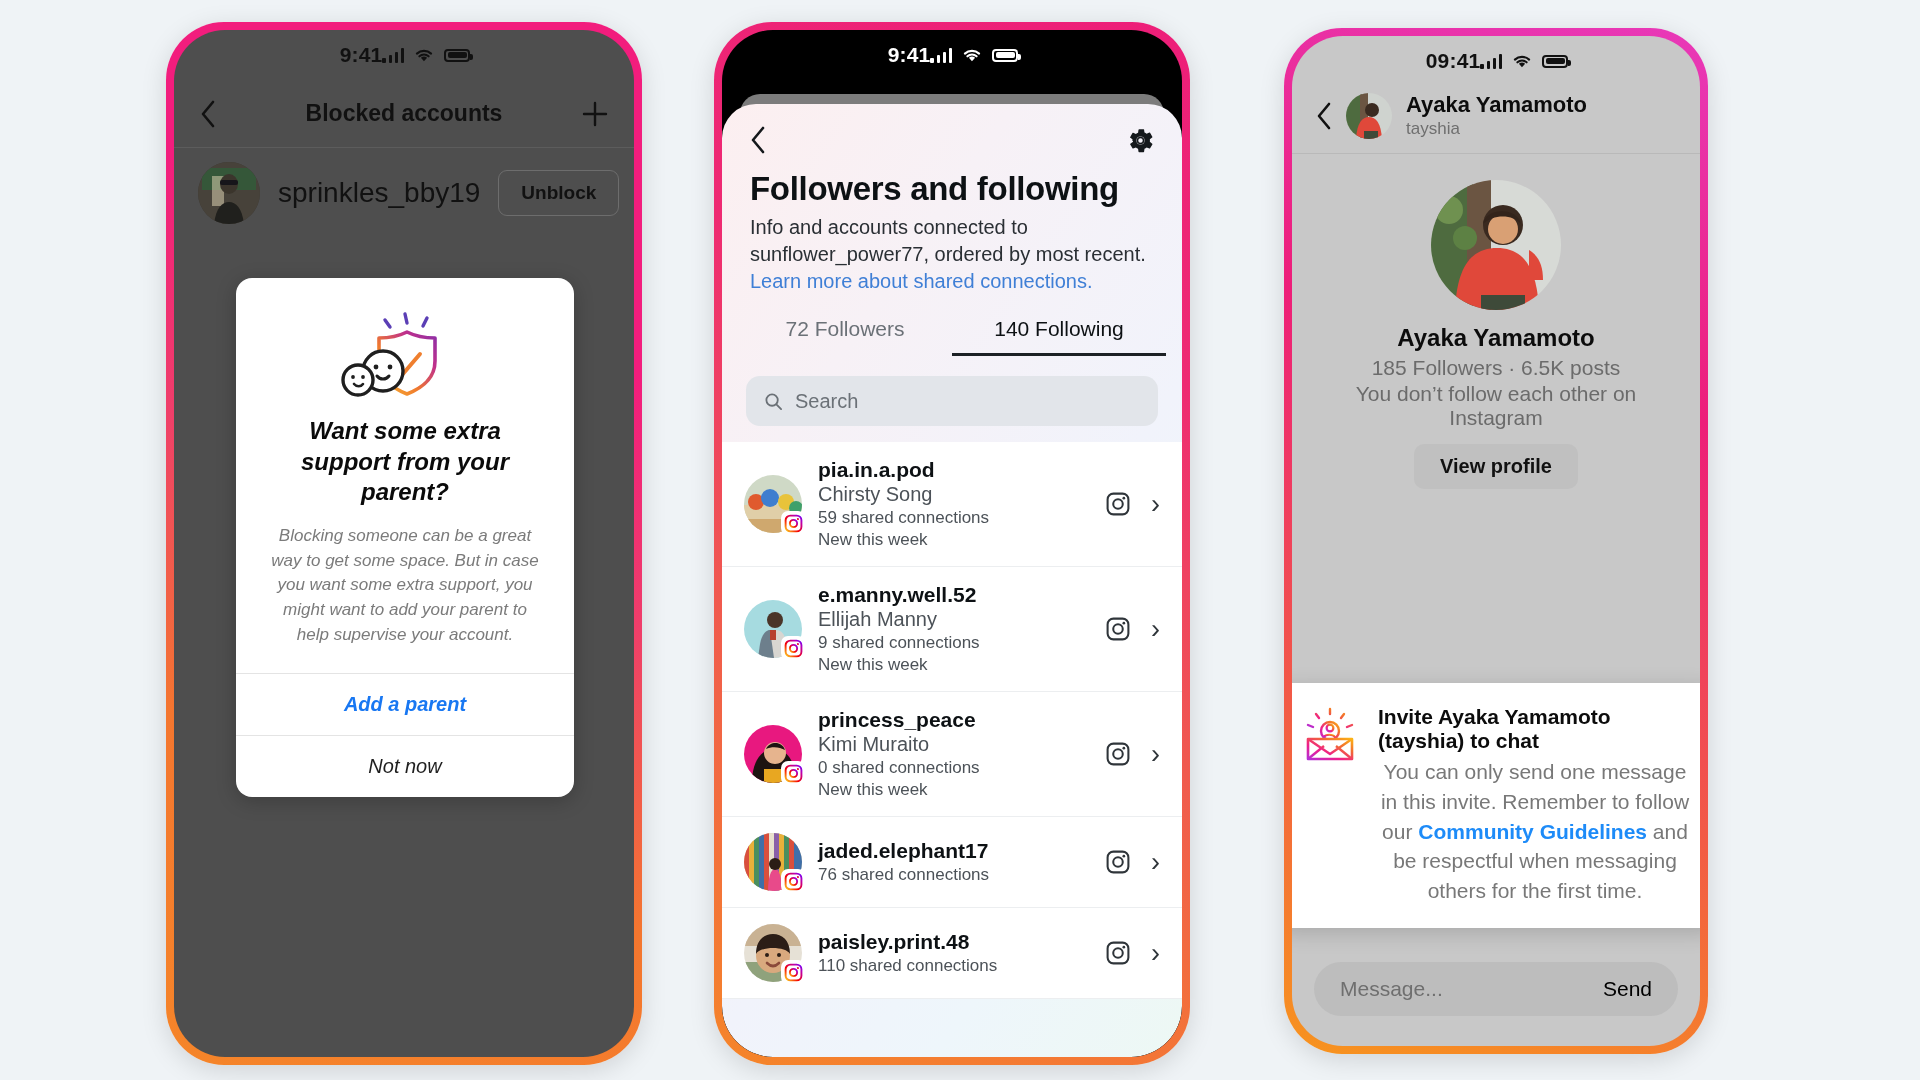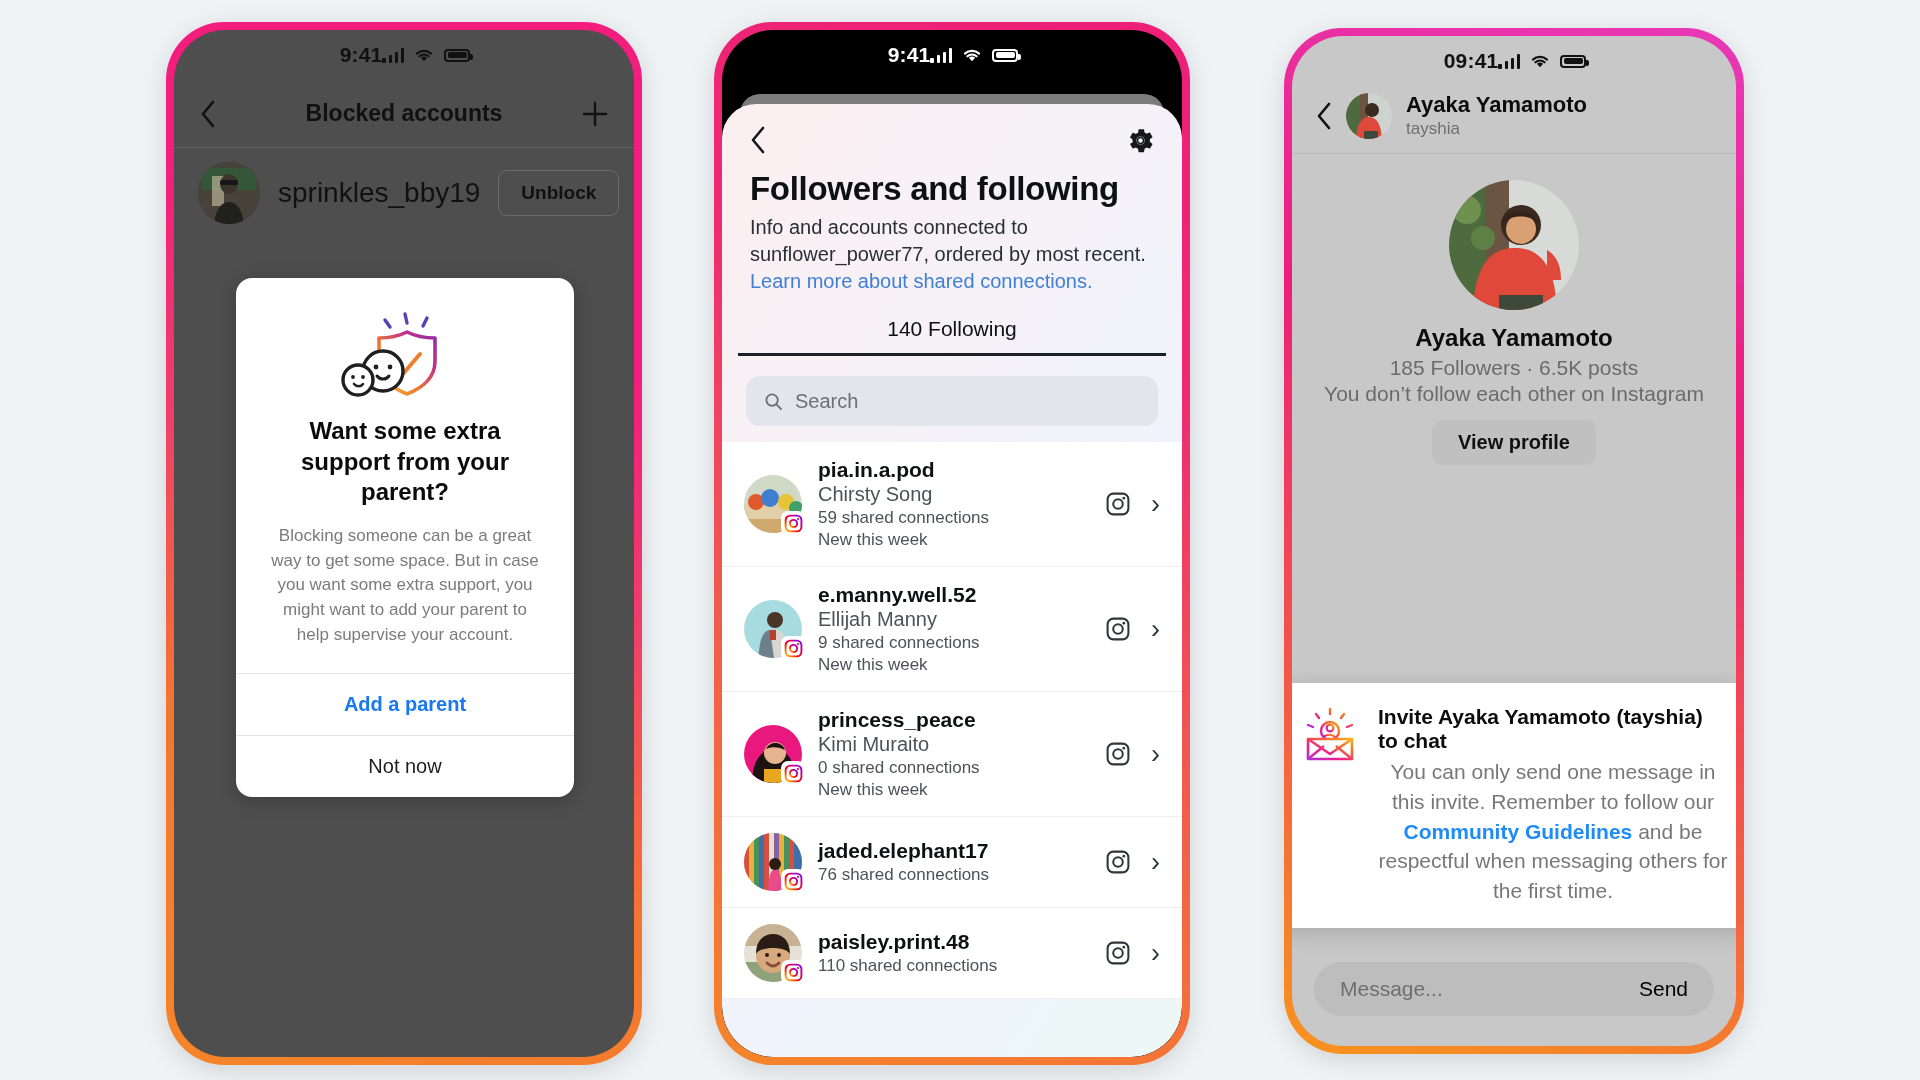--- a/index.html
+++ b/index.html
@@ -23,21 +23,21 @@
     border-radius: 51px;
     overflow: hidden;
     position: relative;
   }
   #phone1 { left: 166px; top: 22px; width: 476px; height: 1043px;
     background: linear-gradient(205deg,#f21d7d 0%,#f21d7d 28%,#ef3e6a 48%,#f4762f 72%,#f58529 100%); }
   #phone1 .phone-screen { background: #4e4e4e; }
   #phone2 { left: 714px; top: 22px; width: 476px; height: 1043px;
     background: linear-gradient(200deg,#ed1e79 0%,#ee2a72 30%,#f05a4e 62%,#f58529 100%); }
   #phone2 .phone-screen { background: #000; }
-  #phone3 { left: 1284px; top: 28px; width: 460px; height: 1026px;
+  #phone3 { left: 1284px; top: 28px; width: 424px; height: 1026px;
     background: linear-gradient(198deg,#e839b9 0%,#ed1e79 34%,#f25b45 70%,#f7941e 100%); }
   #phone3 .phone-screen { background: #c8c8c8; }
 
   
   .statusbar {
     height: 50px; display: flex; align-items: center;
     justify-content: center; padding: 0 30px 0 32px;
     font-size: 21px; font-weight: bold; letter-spacing: .2px;
   }
   .sb-right { display: flex; align-items: center; gap: 9px; }
@@ -62,21 +62,21 @@
   .p1-row { display:flex; align-items:center; padding: 14px 24px; gap: 18px; }
   .p1-avatar { width: 62px; height: 62px; border-radius: 50%; overflow:hidden;
     flex:none; position:relative; background:#3d3b36; }
   .p1-user { font-size: 28px; font-weight: 500; color: #111; flex: 1; }
   .unblock-btn { border: 1px solid #6d6d6d; border-radius: 9px;
     padding: 11px 22px; font-size: 19px; font-weight: bold; color:#111;
     background: transparent; font-family: inherit; cursor: pointer; }
 
   .modal { position:absolute; left: 62px; top: 248px; width: 338px;
     background: #fff; border-radius: 16px; overflow: hidden;
-    box-shadow: 0 4px 20px rgba(0,0,0,.22); }
+    box-shadow: 0 4px 20px rgba(0,0,0,.22); font-style: italic; }
   .modal-body { padding: 30px 30px 26px; text-align:center; }
   .modal-icon { display:flex; justify-content:center; margin-bottom: 16px; }
   .modal-h { font-size: 24px; font-weight: bold; line-height: 1.28;
     color:#0b0b0b; margin-bottom: 16px; }
   .modal-p { font-size: 17px; line-height: 1.45; color: #7b7b7b; }
   .modal-btn { border-top: 1px solid #e4e4e4; height: 62px;
     display:flex; align-items:center; justify-content:center;
     font-size: 20px; font-weight: bold; color:#1877f2; cursor:pointer; }
   .modal-btn.secondary { color: #1f1f1f; font-weight: normal; }
 
@@ -278,20 +278,21 @@
 
         <div class="p2-head">
           <div class="p2-h1">Followers and following</div>
           <div class="p2-sub">
             <span>Info and accounts connected to sunflower_power77, ordered by most recent.</span>
             <span class="p2-link">Learn more about shared connections.</span>
           </div>
         </div>
 
         <div class="p2-tabs">
+          <div class="p2-tab">72 Followers</div>
           <div class="p2-tab active">140 Following</div>
         </div>
 
         <div class="p2-search">
           <svg width="19" height="19" viewBox="0 0 20 20">
             <circle cx="8.5" cy="8.5" r="6" stroke="#6b7177" stroke-width="1.9" fill="none"></circle>
             <path d="M13 13l5 5" stroke="#6b7177" stroke-width="1.9" stroke-linecap="round"></path>
           </svg>
           <span>Search</span>
         </div>

